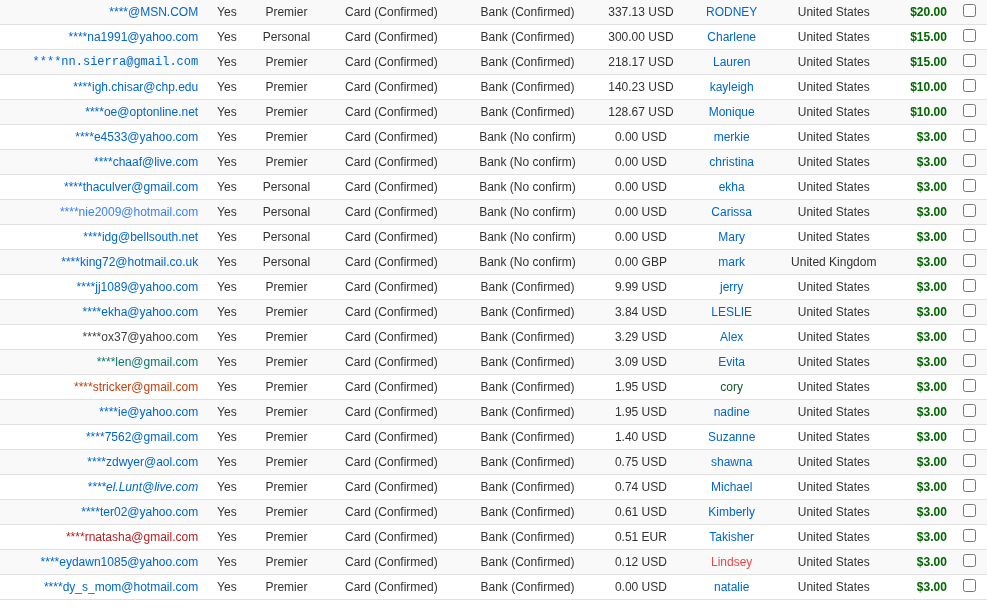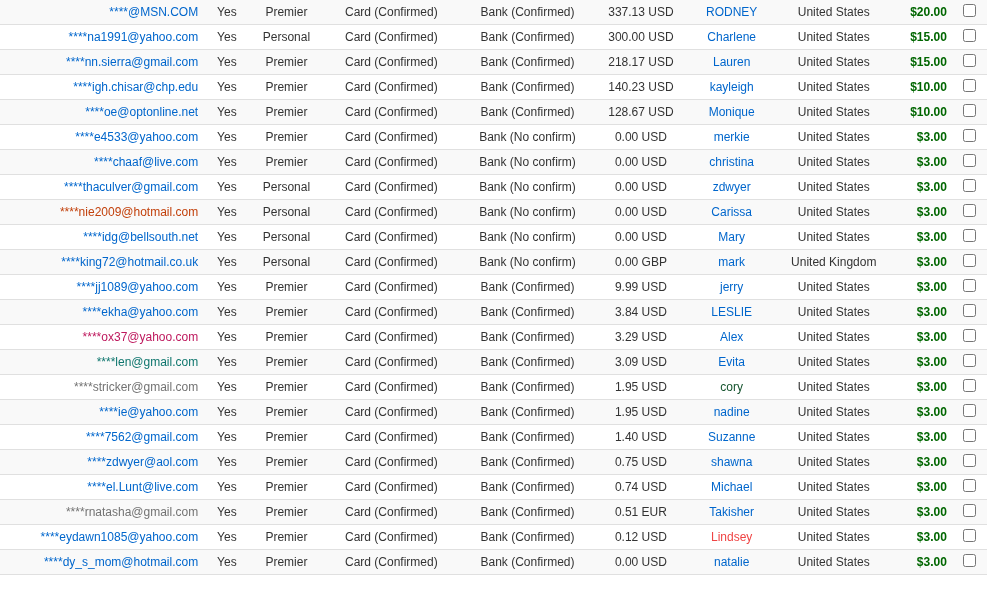--- a/index.html
+++ b/index.html
@@ -71,21 +71,21 @@
           <td>Personal</td>
           <td>Card (Confirmed)</td>
           <td>Bank (Confirmed)</td>
           <td>300.00 USD</td>
           <td style="color: rgb(0, 102, 204);">Charlene</td>
           <td>United States</td>
           <td style="color: rgb(0, 102, 0); font-weight: bold;">$15.00</td>
           <td style="text-align: center;"><input type="checkbox" style=""></td>
         </tr>
         <tr>
-          <td style="color: rgb(0, 102, 204);">****nn.sierra@gmail.com</td>
+          <td style="color: rgb(0, 102, 204); font-family: Liberation Mono, monospace;">****nn.sierra@gmail.com</td>
           <td>Yes</td>
           <td>Premier</td>
           <td>Card (Confirmed)</td>
           <td>Bank (Confirmed)</td>
           <td>218.17 USD</td>
           <td style="color: rgb(0, 102, 204);">Lauren</td>
           <td>United States</td>
           <td style="color: rgb(0, 102, 0); font-weight: bold;">$15.00</td>
           <td style="text-align: center;"><input type="checkbox" style=""></td>
         </tr>
@@ -137,27 +137,27 @@
           <td style="color: rgb(0, 102, 0); font-weight: bold;">$3.00</td>
           <td style="text-align: center;"><input type="checkbox" style=""></td>
         </tr>
         <tr>
           <td style="color: rgb(0, 102, 204);">****thaculver@gmail.com</td>
           <td>Yes</td>
           <td>Personal</td>
           <td>Card (Confirmed)</td>
           <td>Bank (No confirm)</td>
           <td>0.00 USD</td>
-          <td style="color: rgb(0, 102, 204);">zdwyer</td>
-          <td>United States</td>
-          <td style="color: rgb(0, 102, 0); font-weight: bold;">$3.00</td>
-          <td style="text-align: center;"><input type="checkbox" style=""></td>
-        </tr>
-        <tr>
-          <td style="color: #c2410c; margin-left: 20px;">****nie2009@hotmail.com</td>
+          <td style="color: rgb(0, 102, 204);">ekha</td>
+          <td>United States</td>
+          <td style="color: rgb(0, 102, 0); font-weight: bold;">$3.00</td>
+          <td style="text-align: center;"><input type="checkbox" style=""></td>
+        </tr>
+        <tr>
+          <td style="color: #3b82f6; margin-left: 20px;">****nie2009@hotmail.com</td>
           <td>Yes</td>
           <td>Personal</td>
           <td>Card (Confirmed)</td>
           <td>Bank (No confirm)</td>
           <td>0.00 USD</td>
           <td style="color: rgb(0, 102, 204);">Carissa</td>
           <td>United States</td>
           <td style="color: rgb(0, 102, 0); font-weight: bold;">$3.00</td>
           <td style="text-align: center;"><input type="checkbox" style=""></td>
         </tr>
@@ -203,21 +203,21 @@
           <td>Premier</td>
           <td>Card (Confirmed)</td>
           <td>Bank (Confirmed)</td>
           <td>3.84 USD</td>
           <td style="color: rgb(0, 102, 204);">LESLIE</td>
           <td>United States</td>
           <td style="color: rgb(0, 102, 0); font-weight: bold;">$3.00</td>
           <td style="text-align: center;"><input type="checkbox" style=""></td>
         </tr>
         <tr>
-          <td style="color: #be185d; padding-left: 21px;">****ox37@yahoo.com</td>
+          <td style="color: #404040; padding-left: 21px;">****ox37@yahoo.com</td>
           <td>Yes</td>
           <td>Premier</td>
           <td>Card (Confirmed)</td>
           <td>Bank (Confirmed)</td>
           <td>3.29 USD</td>
           <td style="color: rgb(0, 102, 204);">Alex</td>
           <td>United States</td>
           <td style="color: rgb(0, 102, 0); font-weight: bold;">$3.00</td>
           <td style="text-align: center;"><input type="checkbox" style=""></td>
         </tr>
@@ -227,21 +227,21 @@
           <td>Premier</td>
           <td>Card (Confirmed)</td>
           <td>Bank (Confirmed)</td>
           <td>3.09 USD</td>
           <td style="color: rgb(0, 102, 204);">Evita</td>
           <td>United States</td>
           <td style="color: rgb(0, 102, 0); font-weight: bold;">$3.00</td>
           <td style="text-align: center;"><input type="checkbox" style=""></td>
         </tr>
         <tr>
-          <td style="color: #737373; margin-top: 33px;">****stricker@gmail.com</td>
+          <td style="color: #c2410c; margin-top: 33px;">****stricker@gmail.com</td>
           <td>Yes</td>
           <td>Premier</td>
           <td>Card (Confirmed)</td>
           <td>Bank (Confirmed)</td>
           <td>1.95 USD</td>
           <td style="color: #14532d;">cory</td>
           <td>United States</td>
           <td style="color: rgb(0, 102, 0); font-weight: bold;">$3.00</td>
           <td style="text-align: center;"><input type="checkbox" style=""></td>
         </tr>
@@ -275,33 +275,45 @@
           <td>Premier</td>
           <td>Card (Confirmed)</td>
           <td>Bank (Confirmed)</td>
           <td>0.75 USD</td>
           <td style="color: rgb(0, 102, 204);">shawna</td>
           <td>United States</td>
           <td style="color: rgb(0, 102, 0); font-weight: bold;">$3.00</td>
           <td style="text-align: center;"><input type="checkbox" style=""></td>
         </tr>
         <tr>
-          <td style="color: rgb(0, 102, 204);">****el.Lunt@live.com</td>
+          <td style="color: rgb(0, 102, 204); font-style: italic;">****el.Lunt@live.com</td>
           <td>Yes</td>
           <td>Premier</td>
           <td>Card (Confirmed)</td>
           <td>Bank (Confirmed)</td>
           <td>0.74 USD</td>
           <td style="color: rgb(0, 102, 204);">Michael</td>
           <td>United States</td>
           <td style="color: rgb(0, 102, 0); font-weight: bold;">$3.00</td>
           <td style="text-align: center;"><input type="checkbox" style=""></td>
         </tr>
         <tr>
-          <td style="color: #737373;">****rnatasha@gmail.com</td>
+          <td style="color: rgb(0, 102, 204);">****ter02@yahoo.com</td>
+          <td>Yes</td>
+          <td>Premier</td>
+          <td>Card (Confirmed)</td>
+          <td>Bank (Confirmed)</td>
+          <td>0.61 USD</td>
+          <td style="color: rgb(0, 102, 204);">Kimberly</td>
+          <td>United States</td>
+          <td style="color: rgb(0, 102, 0); font-weight: bold;">$3.00</td>
+          <td style="text-align: center;"><input type="checkbox" style=""></td>
+        </tr>
+        <tr>
+          <td style="color: #b91c1c;">****rnatasha@gmail.com</td>
           <td>Yes</td>
           <td>Premier</td>
           <td>Card (Confirmed)</td>
           <td>Bank (Confirmed)</td>
           <td>0.51 EUR</td>
           <td style="color: rgb(0, 102, 204);">Takisher</td>
           <td>United States</td>
           <td style="color: rgb(0, 102, 0); font-weight: bold;">$3.00</td>
           <td style="text-align: center;"><input type="checkbox" style=""></td>
         </tr>

